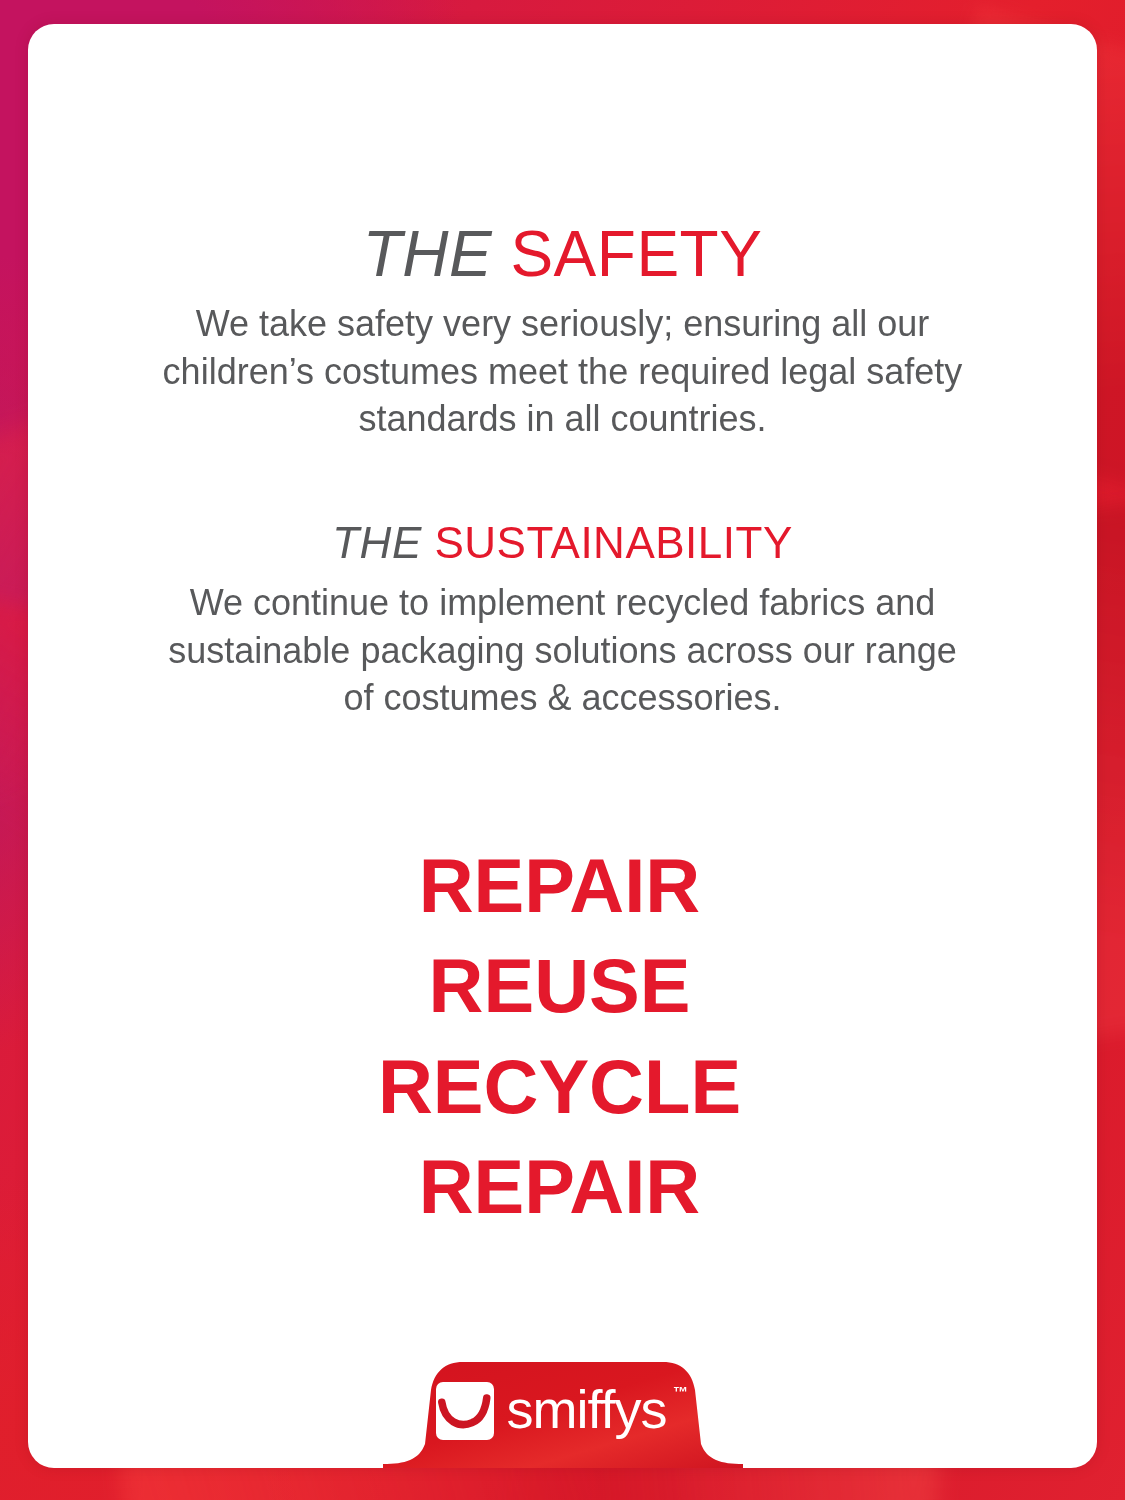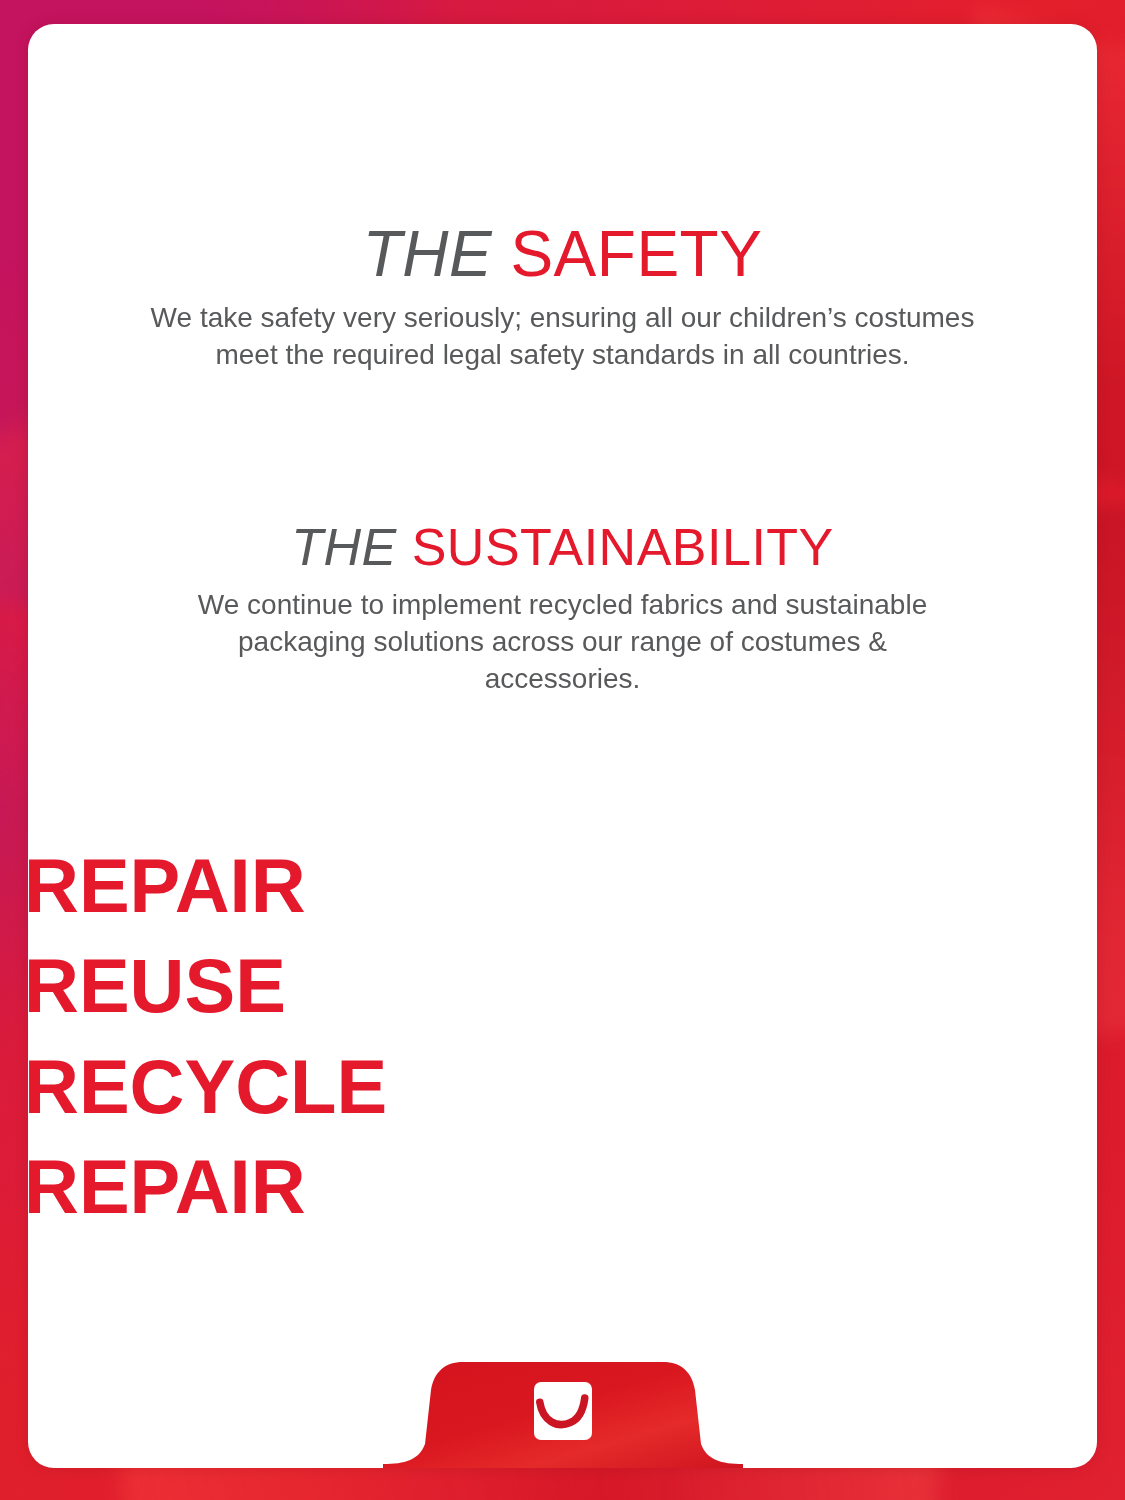--- a/index.html
+++ b/index.html
@@ -103,42 +103,42 @@
     color: #58595b;
     font-weight: 400;
     font-style: italic;
   }
   .heading-accent {
     color: #e4192c;
     font-weight: 400;
   }
   .section-body {
     color: #58595b;
-    font-size: 28px;
+    font-size: 36px;
     line-height: 1.32;
     font-weight: 400;
     margin: 14px auto 0 auto;
     max-width: 840px;
   }
 
   
   #safety-section  { position: absolute; left: 0; right: 0; top: 198px; }
   #safety-section .section-body { max-width: 835px; }
 
   #sustain-section { position: absolute; left: 0; right: 0; top: 497px; }
-  #sustain-section .section-heading { font-size: 52px; }
+  #sustain-section .section-heading { font-size: 44px; }
   #sustain-section .section-body { max-width: 810px; }
 
   
   .mantra {
     position: absolute;
     left: 0;
     right: 0;
     top: 812px;
-    text-align: left;
+    text-align: center;
   }
   .mantra-inner {
     display: inline-block;
     margin-left: -2px;
     transform: translateX(-2px);
   }
   .mantra-word {
     color: #e4192c;
     font-weight: 700;
     font-size: 76px;
@@ -247,17 +247,18 @@
         <path d="M0,112 L0,108 C22,108 36,104 42,88 L48,34 C51,16 62,6 80,6 L280,6 C298,6 309,16 312,34 L318,88 C324,104 338,108 360,108 L360,112 Z" fill="url(#tabgrad)"></path>
         <path d="M0,112 L360,112 L360,104 L0,104 Z" fill="#d6151f" opacity="0.0"></path>
       </svg>
 
       <div class="logo-content">
         <span class="logo-mark">
           <svg width="40" height="30" viewBox="0 0 40 30" xmlns="http://www.w3.org/2000/svg" aria-hidden="true">
             <path d="M4 9 C6 22, 16 27, 25 23 C31 20.5, 34 14, 35 6" fill="none" stroke="#cc1522" stroke-width="5.2" stroke-linecap="round"></path>
           </svg>
         </span>
+        <span class="logo-wordmark"><span>smiffys</span><span class="logo-tm">™</span></span>
       </div>
     </div>
 
   </div>
 </div>
 
 </body></html>

